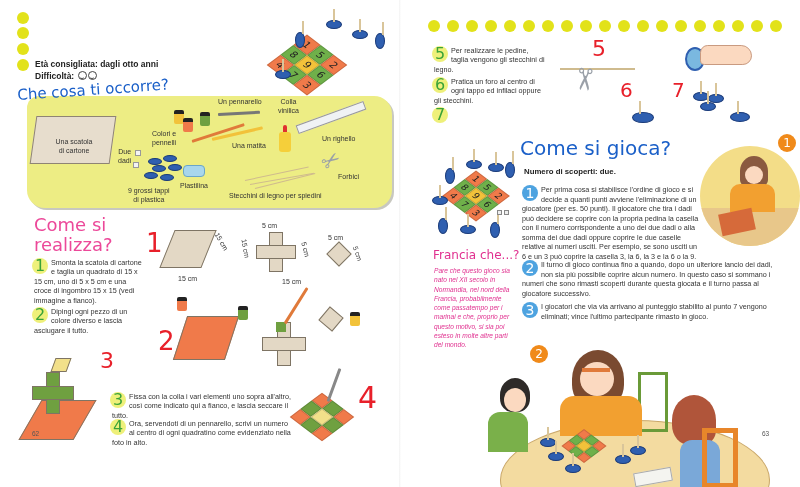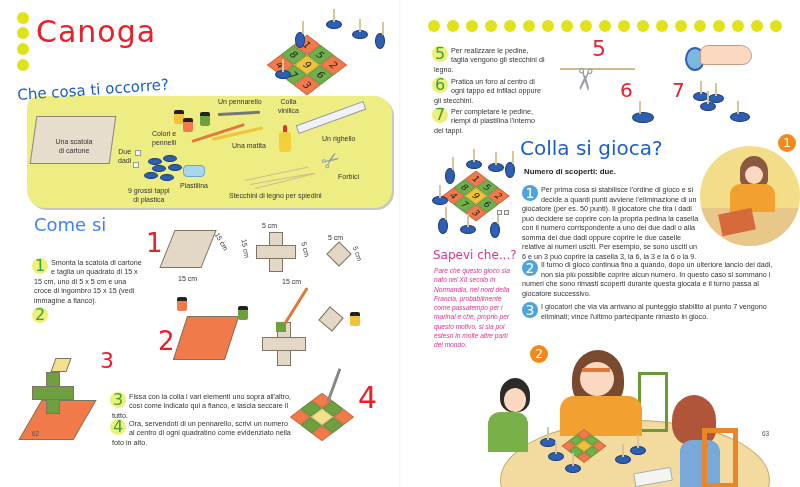--- a/index.html
+++ b/index.html
@@ -14,21 +14,21 @@
   .dot { position: absolute; width: 12px; height: 12px; border-radius: 50%; background: #e2e21a; }
   .dots-h { position: absolute; top: 20px; left: 28px; display: flex; gap: 7px; }
   .dots-h .d { width: 12px; height: 12px; border-radius: 50%; background: #e2e21a; }
 
   .title { position: absolute; left: 36px; top: 14px; font-family: "DejaVu Sans", sans-serif; font-size: 30px; color: #e8202a; letter-spacing: 1px; font-weight: normal; }
   .meta { position: absolute; left: 35px; top: 58px; font-size: 8.5px; font-weight: bold; line-height: 12px; color: #222; }
   .smiley { display: inline-block; width: 9px; height: 9px; border: 1px solid #444; border-radius: 50%; margin-left: 1px; vertical-align: -1px; position: relative; }
   .smiley::after { content: ""; position: absolute; left: 1.5px; top: 3.5px; width: 4px; height: 2px; border-bottom: 1px solid #444; border-radius: 0 0 3px 3px; }
 
   .hand-blue { font-family: "DejaVu Sans", sans-serif; color: #1a5fc8; }
-  .hand-red { font-family: "DejaVu Sans", sans-serif; color: #3b82f6; }
+  .hand-red { font-family: "DejaVu Sans", sans-serif; color: #ec4899; }
 
   .needs-title { position: absolute; left: 18px; top: 86px; font-size: 15px; transform: rotate(-4deg); transform-origin: left bottom; }
   .needs-box { position: absolute; left: 27px; top: 96px; width: 365px; height: 112px; background: #eded84; border-radius: 12px 18px 18px 18px; box-shadow: 2px 2px 0 #c8c8c0; }
   .lbl { position: absolute; font-size: 7px; color: #333; line-height: 9px; text-align: center; }
 
   .box-ill { position: absolute; left: 33px; top: 116px; width: 80px; height: 48px; background: #e7ddcd; border: 1px solid #8f8474; transform: skewX(-8deg); }
   .cap { position: absolute; width: 14px; height: 7px; background: #2f5fb0; border-radius: 50%; border: 1px solid #1a3b7a; }
   .jar { position: absolute; width: 10px; height: 14px; border-radius: 2px; border-top: 4px solid #222; }
   .stick { position: absolute; height: 1px; background: #cfbb8e; transform-origin: left center; }
   .pencil { position: absolute; height: 3px; border-radius: 1px; transform-origin: left center; }
@@ -75,21 +75,27 @@
 
 <div class="spread">
 
   <div class="page page-left">
 
     <div class="dot" style="left:17px;top:12px;"></div>
     <div class="dot" style="left:17px;top:27px;"></div>
     <div class="dot" style="left:17px;top:43px;"></div>
     <div class="dot" style="left:17px;top:59px;"></div>
 
-    <div class="title">Canoga</div>
+    <div class="meta">
+      <div>Età consigliata: dagli otto anni</div>
+      <div>
+        <span>Difficoltà:</span>
+        <span class="smiley"></span><span class="smiley"></span>
+      </div>
+    </div>
 
     <div class="grid3" style="left:282px;top:40px;width:50px;height:50px;grid-template-rows:repeat(3,1fr);">
       <span style="background:#f07a4a;font-size:10px;">1</span>
       <span style="background:#6fb04a;font-size:10px;">5</span>
       <span style="background:#f07a4a;font-size:10px;">2</span>
       <span style="background:#6fb04a;font-size:10px;">8</span>
       <span style="background:#f2c23a;font-size:10px;">9</span>
       <span style="background:#6fb04a;font-size:10px;">6</span>
       <span style="background:#f07a4a;font-size:10px;">4</span>
       <span style="background:#6fb04a;font-size:10px;">7</span>
@@ -147,28 +153,30 @@
     <div class="stick" style="left:245px;top:180px;width:65px;transform:rotate(-12deg);"></div>
     <div class="stick" style="left:250px;top:184px;width:65px;transform:rotate(-10deg);"></div>
     <div class="stick" style="left:255px;top:188px;width:62px;transform:rotate(-14deg);"></div>
     <div class="lbl" style="left:229px;top:191px;">Stecchini di legno per spiedini</div>
 
     <div class="scissors" style="left:322px;top:148px;transform:rotate(-35deg);">✂</div>
     <div class="lbl" style="left:338px;top:172px;">Forbici</div>
 
     <div class="how-title hand-red">
       <div>Come si</div>
+      <div>realizza?</div>
     </div>
 
     <div class="step" style="left:34px;top:258px;width:108px;">
       <span class="num green">1</span>
       <span>Smonta la scatola di cartone e taglia un quadrato di 15 x 15 cm, uno di 5 x 5 cm e una croce di ingombro 15 x 15 (vedi immagine a fianco).</span>
     </div>
     <div class="step" style="left:34px;top:307px;width:108px;">
       <span class="num green">2</span>
+      <span>Dipingi ogni pezzo di un colore diverso e lascia asciugare il tutto.</span>
     </div>
 
     <div class="bignum" style="left:146px;top:228px;">1</div>
     <div class="sheet" style="left:167px;top:230px;width:42px;height:38px;background:#e3d8c5;transform:skewX(-22deg);"></div>
     <div class="dim" style="left:178px;top:275px;">15 cm</div>
     <div class="dim" style="left:212px;top:238px;transform:rotate(60deg);">15 cm</div>
 
     <div style="position:absolute;left:256px;top:232px;width:40px;height:40px;">
       <div class="sheet" style="left:13px;top:0;width:14px;height:40px;background:#e3d8c5;"></div>
       <div class="sheet" style="left:0;top:13px;width:40px;height:14px;background:#e3d8c5;"></div>
@@ -258,21 +266,20 @@
     <div class="step" style="left:34px;top:46px;width:112px;">
       <span class="num green">5</span>
       <span>Per realizzare le pedine, taglia vengono gli stecchini di legno.</span>
     </div>
     <div class="step" style="left:34px;top:77px;width:112px;">
       <span class="num green">6</span>
       <span>Pratica un foro al centro di ogni tappo ed infilaci oppure gli stecchini.</span>
     </div>
     <div class="step" style="left:34px;top:107px;width:112px;">
       <span class="num green">7</span>
-      <span>Per completare le pedine, riempi di plastilina l'interno dei tappi.</span>
     </div>
 
     <div class="stick" style="left:160px;top:68px;width:75px;height:2px;"></div>
     <div class="scissors" style="left:172px;top:62px;font-size:30px;transform:rotate(95deg);">✂</div>
     <div class="bignum" style="left:192px;top:36px;font-size:22px;">5</div>
     <div class="bignum" style="left:220px;top:78px;font-size:20px;">6</div>
     <div class="peg" style="left:232px;top:112px;width:22px;height:11px;"></div>
     <div class="bignum" style="left:272px;top:78px;font-size:20px;">7</div>
     <div style="position:absolute;left:285px;top:47px;width:20px;height:24px;border-radius:50%;background:#7ab8e0;border:2px solid #2f5fb0;"></div>
     <div style="position:absolute;left:300px;top:45px;width:52px;height:20px;background:#fbd9c0;border-radius:10px 14px 12px 6px;border:1px solid #c99a80;"></div>
@@ -296,37 +303,37 @@
     <div class="peg" style="left:88px;top:163px;"></div>
     <div class="peg" style="left:105px;top:162px;width:10px;height:16px;"></div>
     <div class="peg" style="left:45px;top:168px;width:10px;height:16px;"></div>
     <div class="peg" style="left:32px;top:196px;"></div>
     <div class="peg" style="left:38px;top:218px;width:10px;height:16px;"></div>
     <div class="peg" style="left:60px;top:225px;"></div>
     <div class="peg" style="left:90px;top:222px;width:10px;height:16px;"></div>
     <div style="position:absolute;left:97px;top:210px;width:5px;height:5px;background:#eee;border:1px solid #888;"></div>
     <div style="position:absolute;left:104px;top:210px;width:5px;height:5px;background:#eee;border:1px solid #888;"></div>
 
-    <div class="gioca-title hand-blue">Colla si gioca?</div>
+    <div class="gioca-title hand-blue">Come si gioca?</div>
     <div class="players">Numero di scoperti: due.</div>
 
     <div class="play-step" style="left:122px;top:185px;width:178px;">
       <span class="pnum">1</span>
       <span>Per prima cosa si stabilisce l'ordine di gioco e si decide a quanti punti avviene l'eliminazione di un giocatore (per es. 50 punti). Il giocatore che tira i dadi può decidere se coprire con la propria pedina la casella con il numero corrispondente a uno dei due dadi o alla somma dei due dadi oppure coprire le due caselle relative ai numeri usciti. Per esempio, se sono usciti un 6 e un 3 può coprire la casella 3, la 6, la 3 e la 6 o la 9.</span>
     </div>
     <div class="play-step" style="left:122px;top:260px;width:262px;">
       <span class="pnum">2</span>
       <span>Il turno di gioco continua fino a quando, dopo un ulteriore lancio dei dadi, non sia più possibile coprire alcun numero. In questo caso si sommano i numeri che sono rimasti scoperti durante questa giocata e il turno passa al giocatore successivo.</span>
     </div>
     <div class="play-step" style="left:122px;top:302px;width:262px;">
       <span class="pnum">3</span>
       <span>I giocatori che via via arrivano al punteggio stabilito al punto 7 vengono eliminati; vince l'ultimo partecipante rimasto in gioco.</span>
     </div>
 
-    <div class="sapevi-title">Sapevi che...?</div>
+    <div class="sapevi-title">Francia che...?</div>
     <div class="sapevi-text">Pare che questo gioco sia nato nel XII secolo in Normandia, nel nord della Francia, probabilmente come passatempo per i marinai e che, proprio per questo motivo, si sia poi esteso in molte altre parti del mondo.</div>
 
     <div class="circle-ill">
       <div style="position:absolute;left:0;top:62px;width:100px;height:40px;background:#e8c78a;"></div>
       <div style="position:absolute;left:40px;top:10px;width:28px;height:30px;background:#8a5a40;border-radius:50% 50% 20% 20%;"></div>
       <div style="position:absolute;left:45px;top:20px;width:18px;height:18px;background:#fbd9c0;border-radius:50%;"></div>
       <div style="position:absolute;left:30px;top:38px;width:45px;height:28px;background:#f2a030;border-radius:10px 10px 0 0;"></div>
       <div style="position:absolute;left:20px;top:65px;width:34px;height:22px;background:#d66a3a;transform:rotate(-12deg);"></div>
     </div>
     <div class="badge" style="left:378px;top:134px;">1</div>

